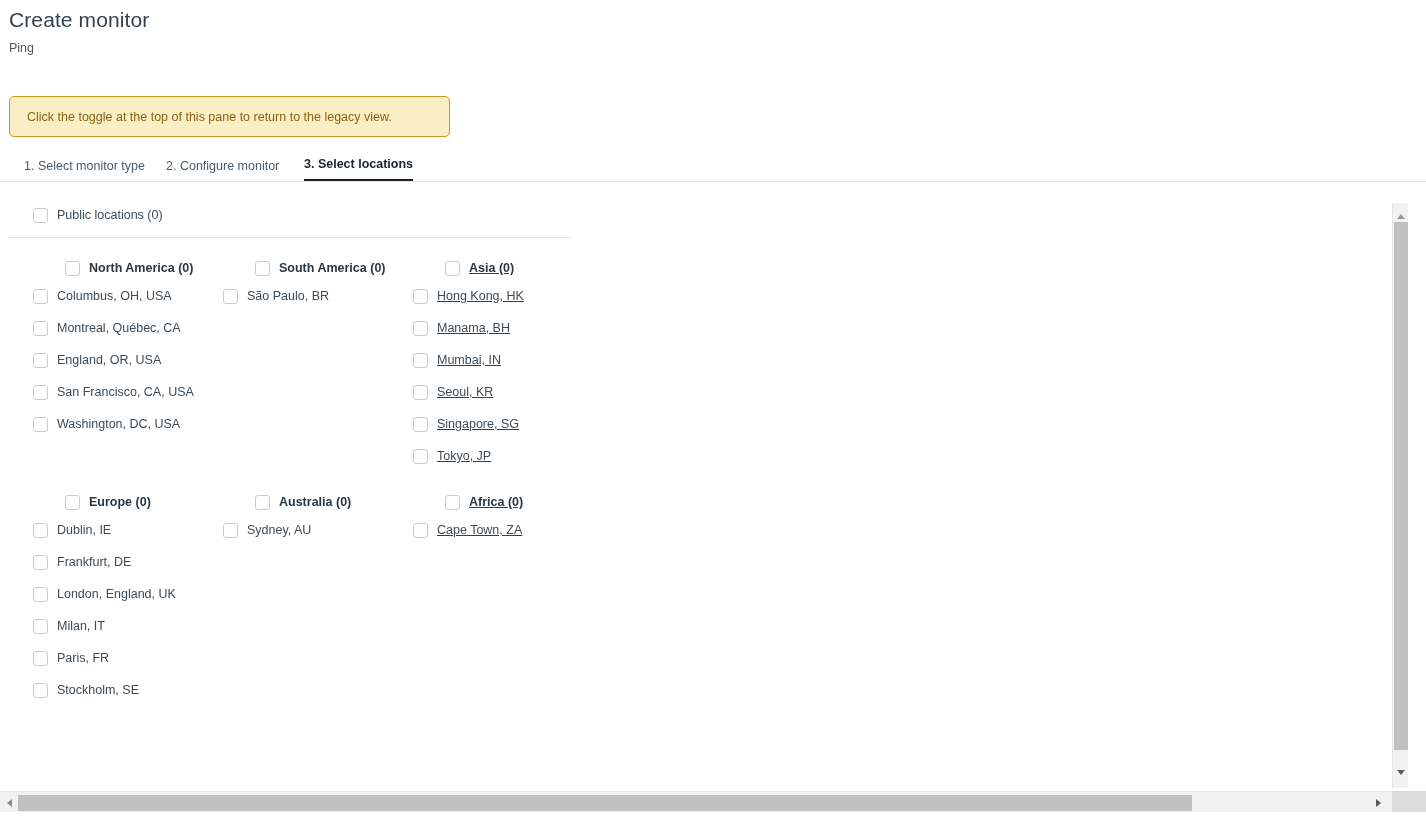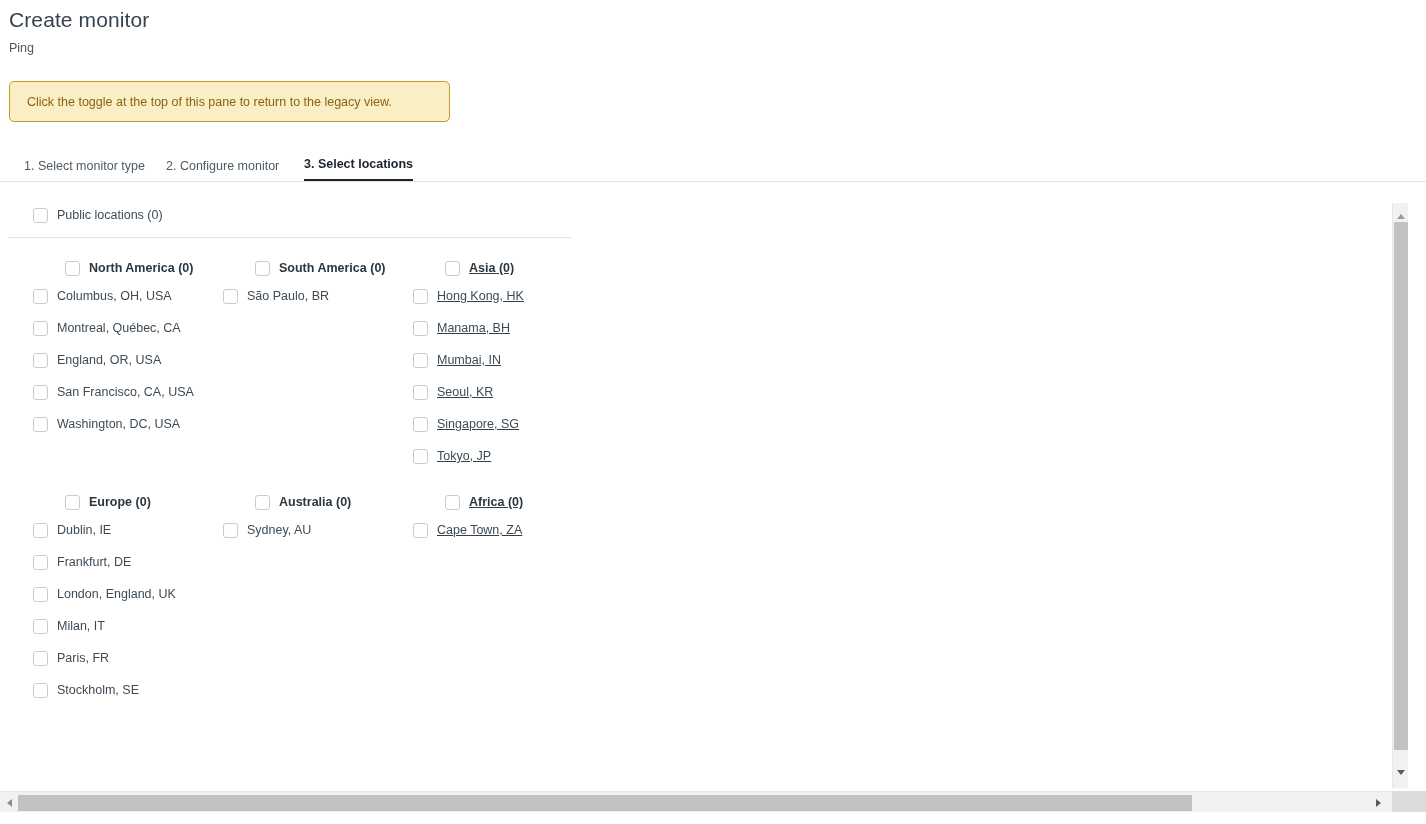--- a/index.html
+++ b/index.html
@@ -33,21 +33,21 @@
     left: 9px;
     top: 41px;
     font-size: 12.5px;
     color: #4a5862;
   }
 
   
   .warn-banner {
     position: absolute;
     left: 9px;
-    top: 81px;
+    top: 96px;
     width: 441px;
     height: 41px;
     box-sizing: border-box;
     background: #faeec4;
     border: 1px solid #c79a23;
     border-radius: 5px;
     display: flex;
     align-items: center;
   }
   .warn-banner .warn-text {

